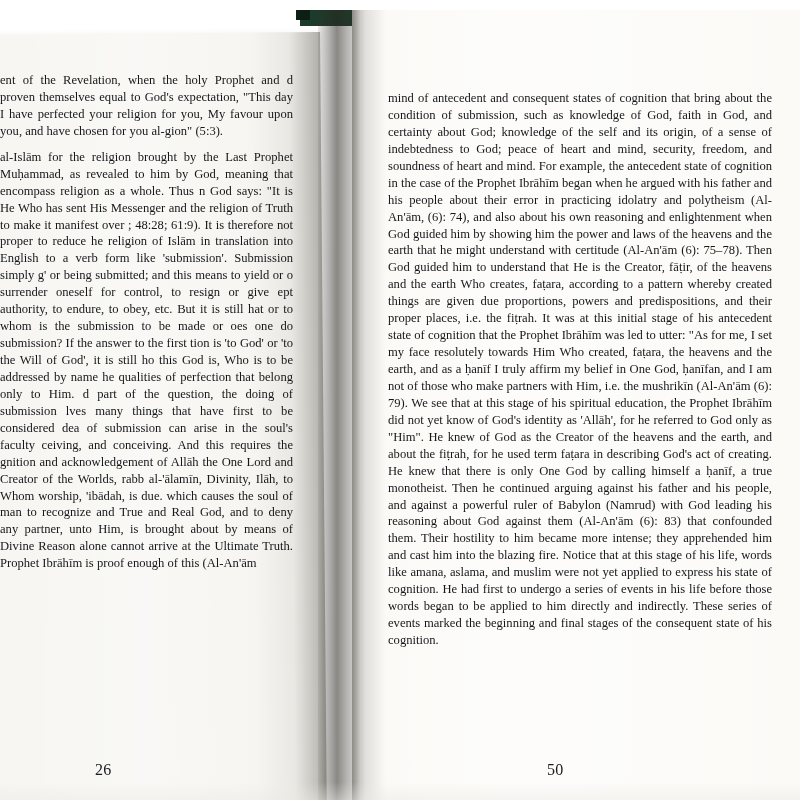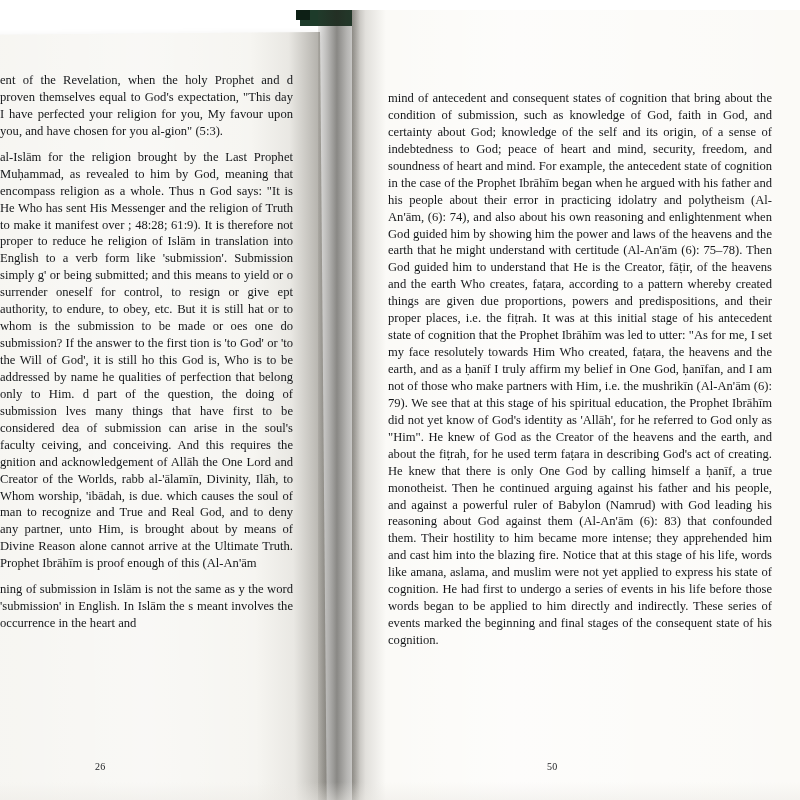--- a/index.html
+++ b/index.html
@@ -116,21 +116,21 @@
   .left-col .para { text-align: justify; }
 
   .right-col {
     left: 388px;
     top: 80px;
     width: 384px;
   }
 
   .folio {
     position: absolute;
-    font-size: 10px;
+    font-size: 16px;
     color: #1a1c1f;
     letter-spacing: 0.3px;
   }
   .folio-left { left: 95px; top: 751px; }
   .folio-right { left: 547px; top: 751px; }
 
   
   .page-right .sheen {
     position: absolute;
     left: 34px; top: 0; right: 0; bottom: 0;
@@ -161,21 +161,20 @@
   <div class="cover-strip2"></div>
 
   <div class="page-left">
     <div class="sheen"></div>
     <div class="gutter"></div>
   </div>
 
   <div class="col left-col">
     <p class="para">ent of the Revelation, when the holy Prophet and d proven themselves equal to God's expectation, "This day I have perfected your religion for you, My favour upon you, and have chosen for you al-gion" (5:3).</p>
     <p class="para">al-Islām for the religion brought by the Last Prophet Muḥammad, as revealed to him by God, meaning that encompass religion as a whole. Thus n God says: "It is He Who has sent His Messenger and the religion of Truth to make it manifest over ; 48:28; 61:9). It is therefore not proper to reduce he religion of Islām in translation into English to a verb form like 'submission'. Submission simply g' or being submitted; and this means to yield or o surrender oneself for control, to resign or give ept authority, to endure, to obey, etc. But it is still hat or to whom is the submission to be made or oes one do submission? If the answer to the first tion is 'to God' or 'to the Will of God', it is still ho this God is, Who is to be addressed by name he qualities of perfection that belong only to Him. d part of the question, the doing of submission lves many things that have first to be considered dea of submission can arise in the soul's faculty ceiving, and conceiving. And this requires the gnition and acknowledgement of Allāh the One Lord and Creator of the Worlds, rabb al-'ālamīn, Divinity, Ilāh, to Whom worship, 'ibādah, is due. which causes the soul of man to recognize and True and Real God, and to deny any partner, unto Him, is brought about by means of Divine Reason alone cannot arrive at the Ultimate Truth. Prophet Ibrāhīm is proof enough of this (Al-An'ām</p>
-    <p class="para">ning of submission in Islām is not the same as y the word 'submission' in English. In Islām the s meant involves the occurrence in the heart and</p>
   </div>
 
   <div class="folio folio-left">26</div>
 
   <div class="page-right">
     <div class="sheen"></div>
     <div class="gutter"></div>
   </div>
 
   <div class="spine"></div>

